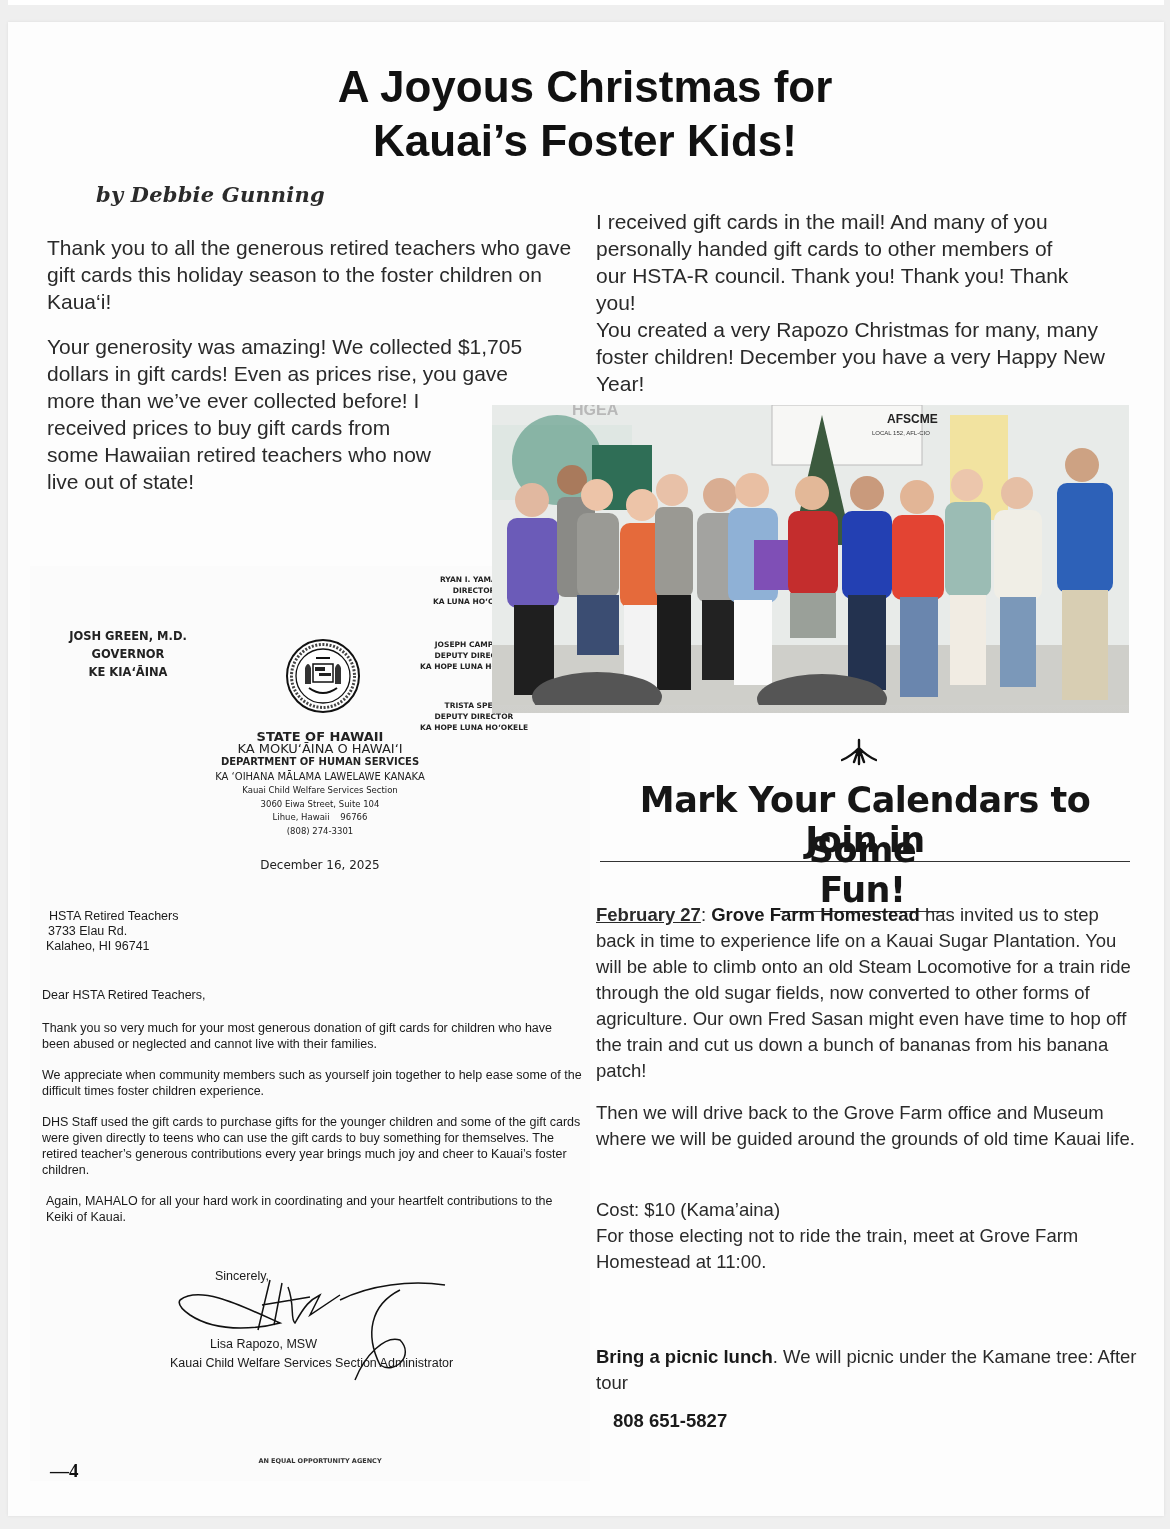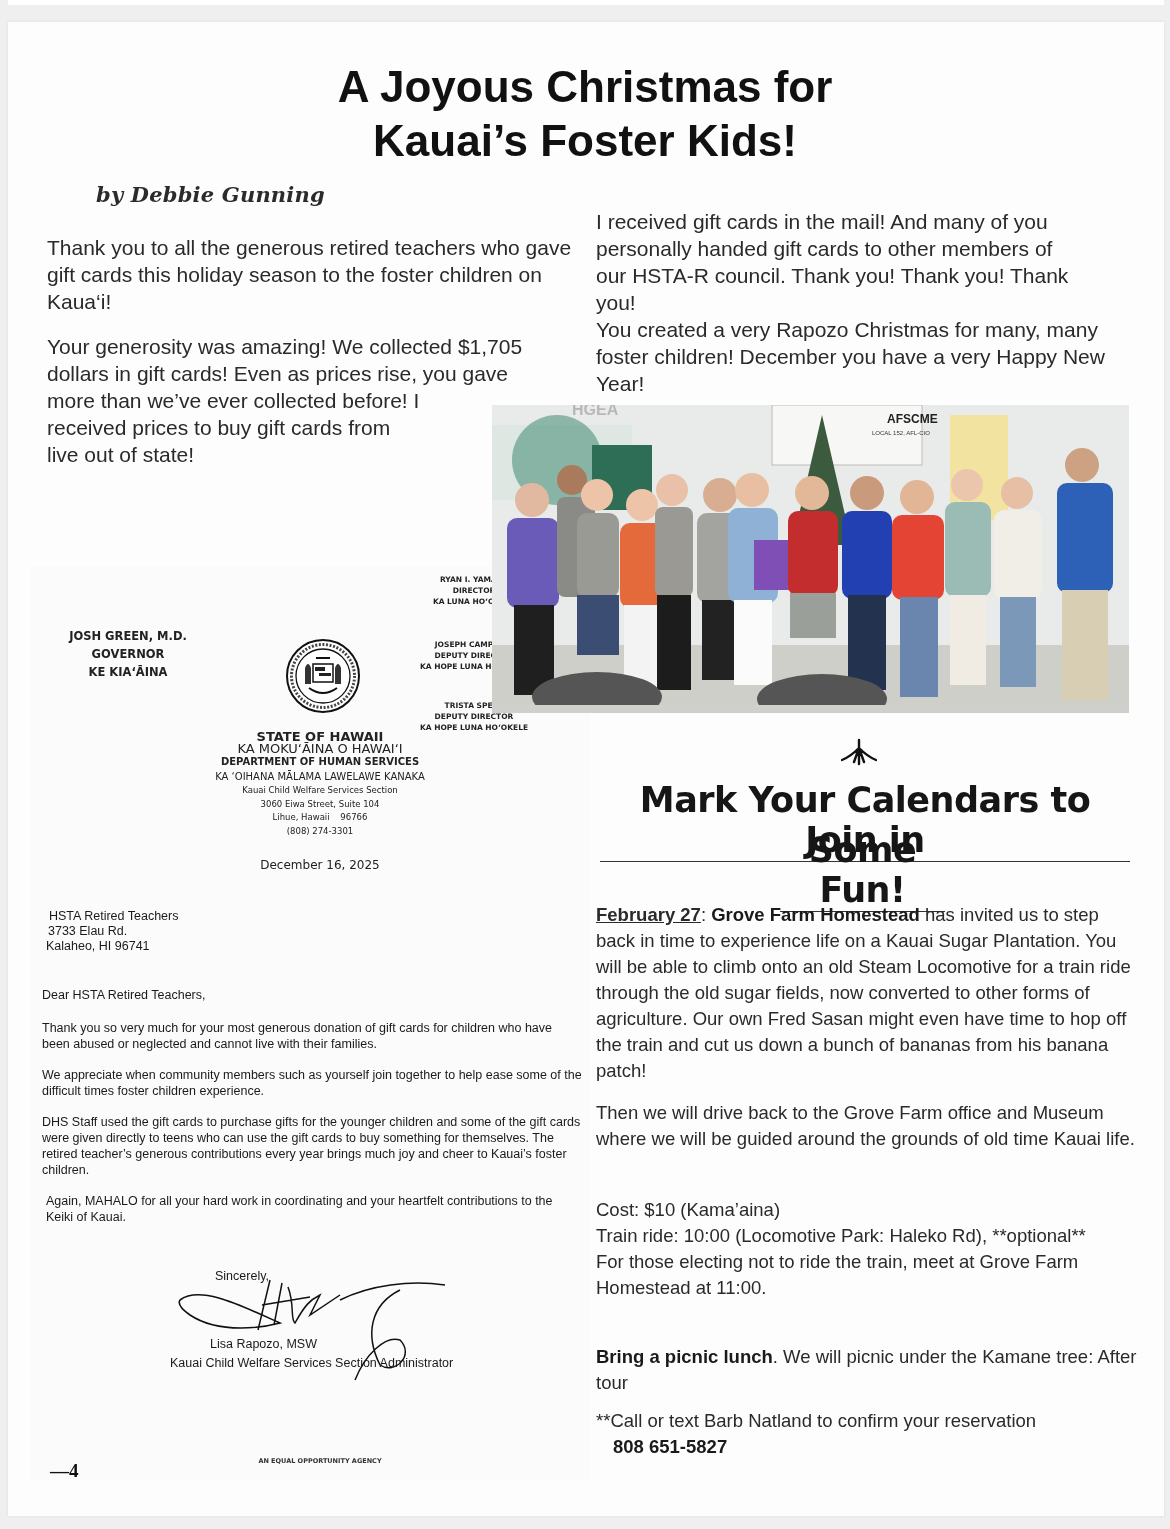--- a/index.html
+++ b/index.html
@@ -108,20 +108,21 @@
 <div class="abs byline">by Debbie Gunning</div>
 
 <div class="abs body-text col-left-1">
   <p>Thank you to all the generous retired teachers who gave gift cards this holiday season to the foster children on Kaua‘i!</p>
 </div>
 <div class="abs body-text col-left-2">
   <div>Your generosity was amazing! We collected $1,705</div>
   <div>dollars in gift cards!  Even as prices rise, you gave</div>
   <div>more than we’ve ever collected before!  I</div>
   <div>received prices to buy gift cards from</div>
+  <div>some Hawaiian retired teachers who now</div>
   <div>live out of state!</div>
 </div>
 
 <div class="abs body-text col-right-1">
   <div>I received gift cards in the mail! And many of you</div>
   <div>personally handed gift cards to other members of</div>
   <div>our HSTA-R council. Thank you! Thank you! Thank</div>
   <div>you!</div>
   <div>You created a very Rapozo Christmas for many, many</div>
   <div>foster children! December you have a very Happy New</div>
@@ -303,22 +304,20 @@
 <div class="abs events-title events-title-2">Some Fun!</div>
 
 <div class="abs event-text ev1">
   <p><span class="u">February 27</span>: <span class="b">Grove Farm Homestead</span><span> has invited us to step back in time to experience life on a Kauai Sugar Plantation. You will be able to climb onto an old Steam Locomotive for a train ride through the old sugar fields, now converted to other forms of agriculture.  Our own Fred Sasan might even have time to hop off the train and cut us down a bunch of bananas from his banana patch!</span></p>
 </div>
 <div class="abs event-text ev2">
   <p>Then we will drive back to the Grove Farm office and Museum where we will be guided around the grounds of old time Kauai life.</p>
 </div>
 <div class="abs event-text ev3">
   <div>Cost: $10  (Kama’aina)</div>
-  <div>Train ride: 10:00 (Locomotive Park: Haleko Rd), **optional**</div>
   <div>For those electing not to ride the train, meet at Grove Farm Homestead at 11:00.</div>
 </div>
 <div class="abs event-text ev4">
   <p><span class="b">Bring a picnic lunch</span><span>.  We will picnic under the Kamane tree: After tour</span></p>
 </div>
 <div class="abs event-text ev5">
-  <div>**Call or text Barb Natland to confirm your reservation</div>
   <div class="phone">808 651-5827</div>
 </div>
 
 </body></html>

